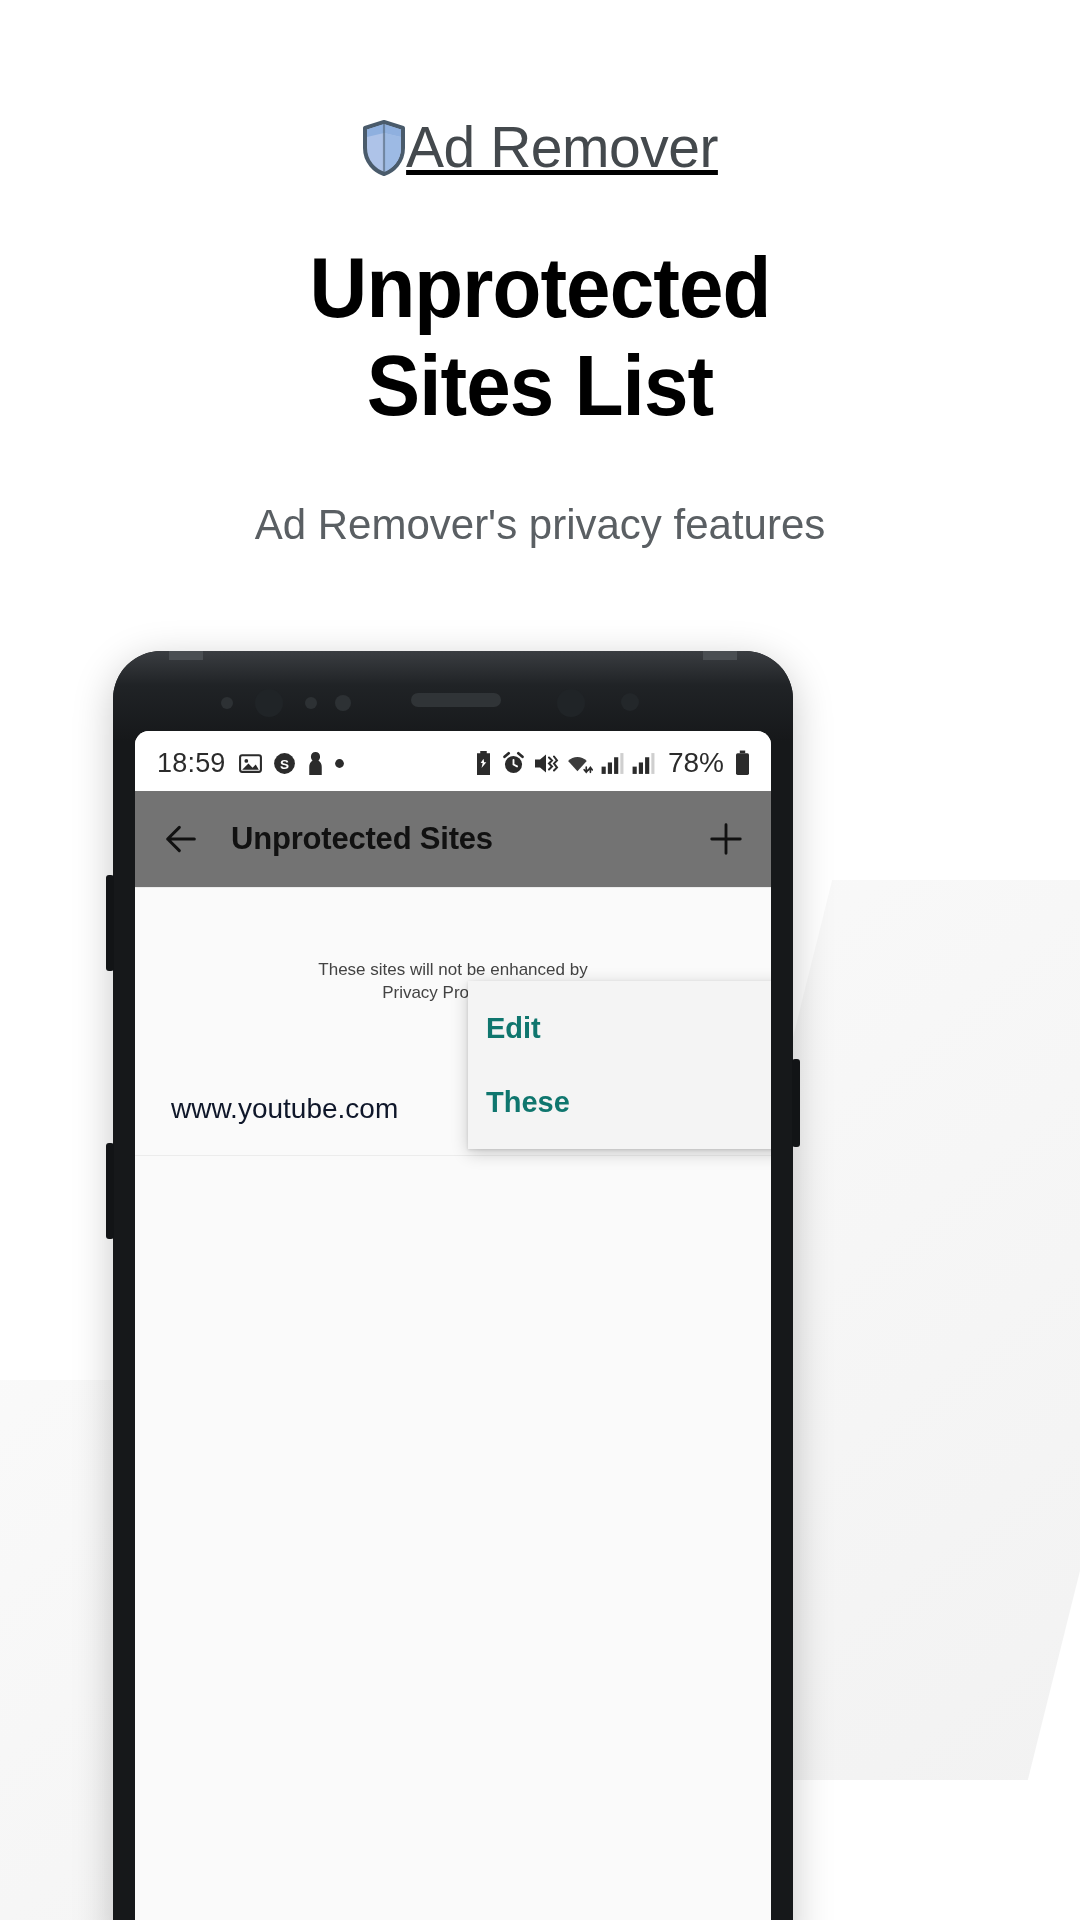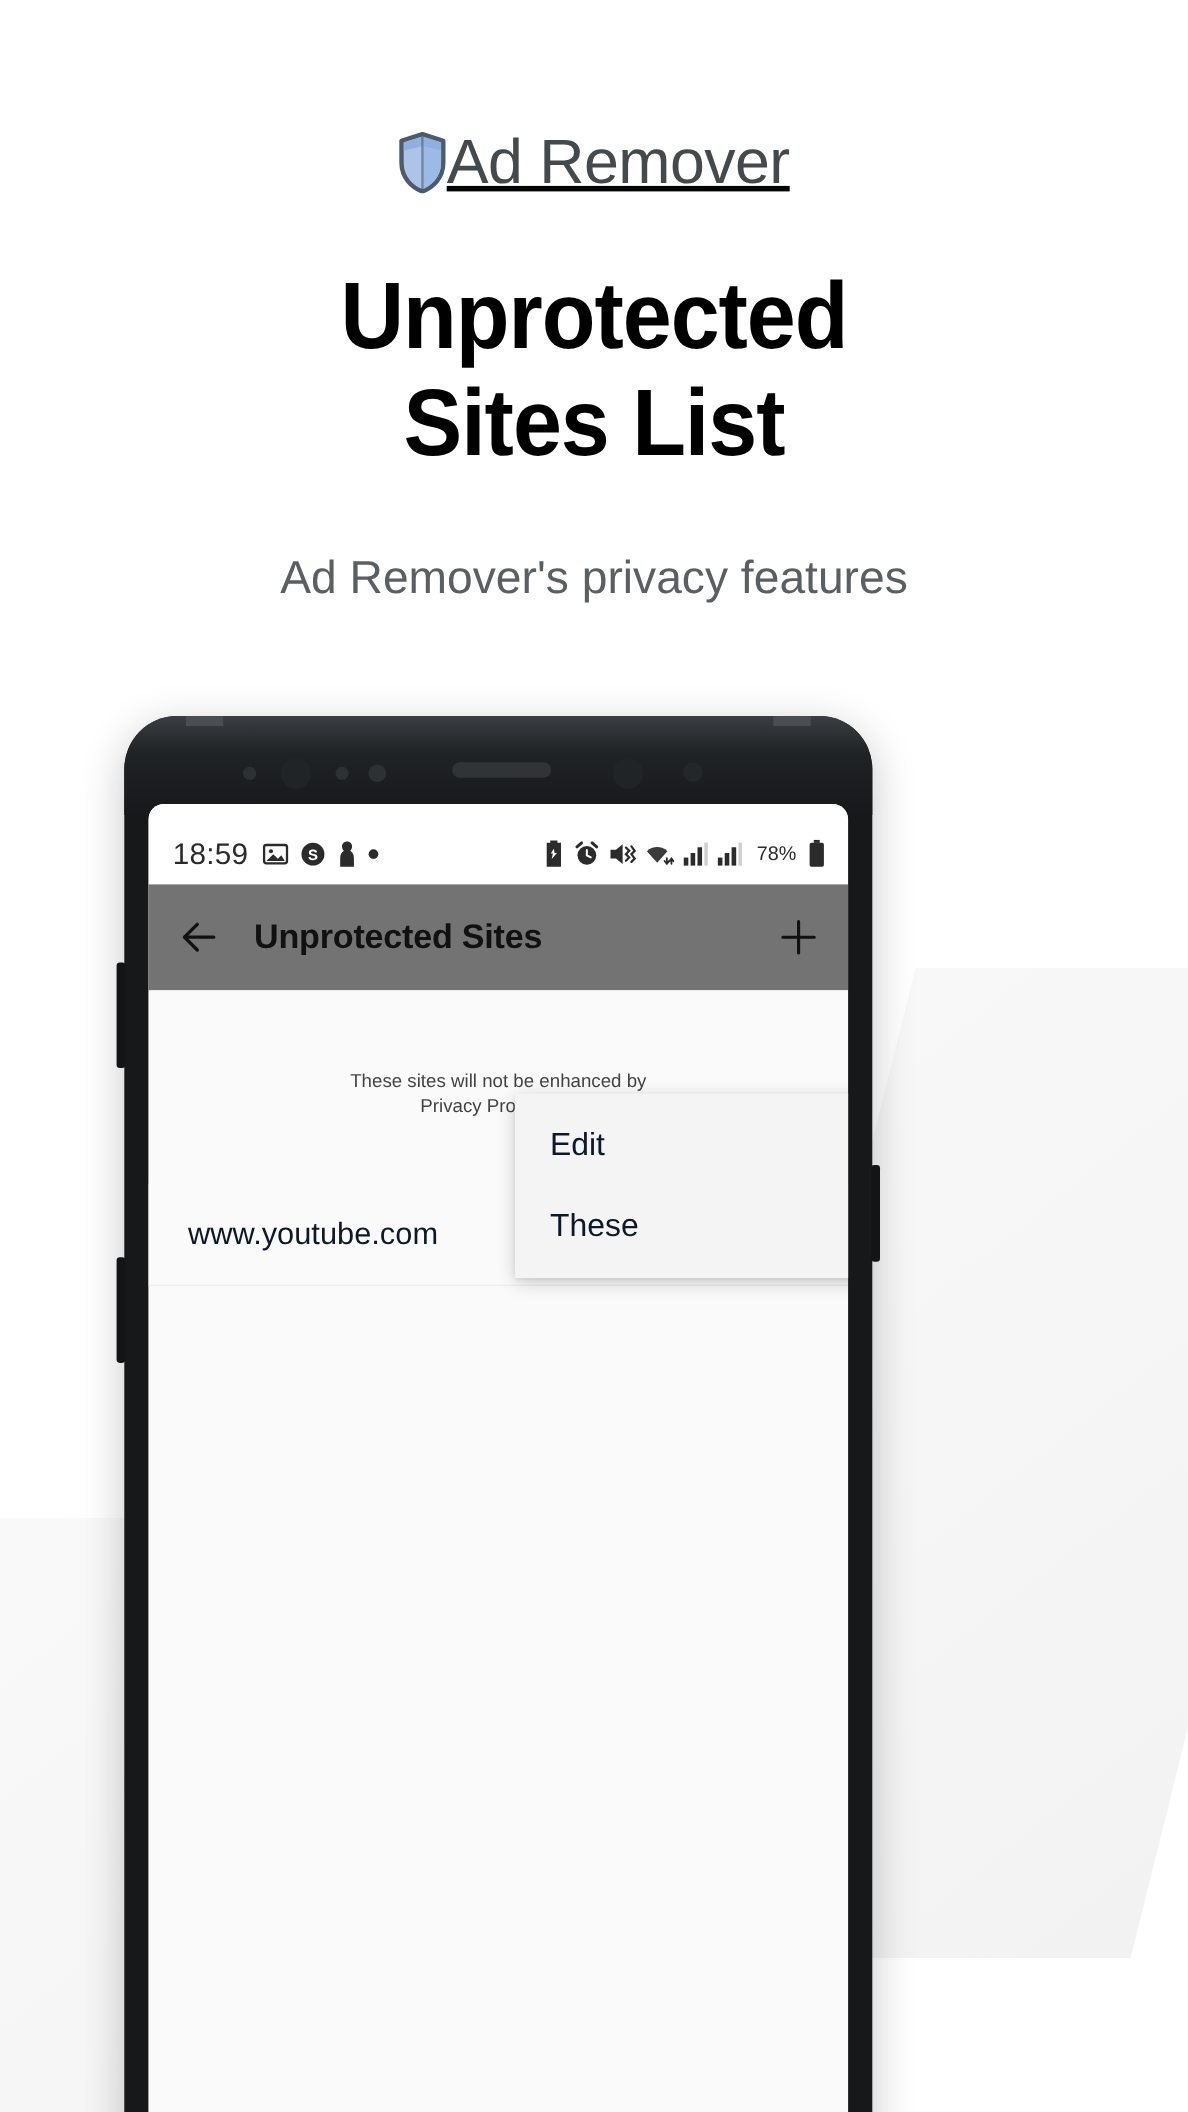--- a/index.html
+++ b/index.html
@@ -154,33 +154,33 @@
     border-radius: 14px 14px 0 0;
     overflow: hidden;
   }
 
   
   .status-bar {
     height: 56px;
     background: #ffffff;
     display: flex;
     align-items: center;
-    padding: 17px 20px 0 22px;
+    padding: 4px 20px 0 22px;
     color: #2b2b2b;
   }
   .sb-time {
     font-size: 27px;
     font-weight: 400;
     letter-spacing: 0.2px;
     margin-right: 12px;
   }
   .sb-left-icons { display: flex; align-items: center; gap: 9px; }
   .sb-spacer { flex: 1; }
   .sb-right-icons { display: flex; align-items: center; gap: 7px; }
-  .sb-pct { font-size: 18px; margin: 0 3px 0 6px; }
+  .sb-pct { font-size: 28px; margin: 0 3px 0 6px; }
   .ic { display: block; }
 
   
   .app-bar {
     height: 96px;
     background: #737373;
     display: flex;
     align-items: center;
     padding: 0 26px;
     border-bottom: 1px solid #ececec;
@@ -238,24 +238,25 @@
     width: 330px;
     background: #f4f4f4;
     box-shadow: 0 4px 16px rgba(0,0,0,.20), 0 1px 3px rgba(0,0,0,.12);
     padding: 10px 0;
     z-index: 8;
   }
   .popup-item {
     height: 74px;
     display: flex;
     align-items: center;
-    padding-left: 32px;
+    padding-left: 18px;
     font-size: 29px;
-    color: #0f172a;
+    color: #0f766e;
     cursor: pointer;
+    font-weight: bold;
   }
 </style>
 </head>
 <body>
 
 <div class="bg-streak s1"></div>
 <div class="bg-streak s2"></div>
 
 <div class="promo">
 

